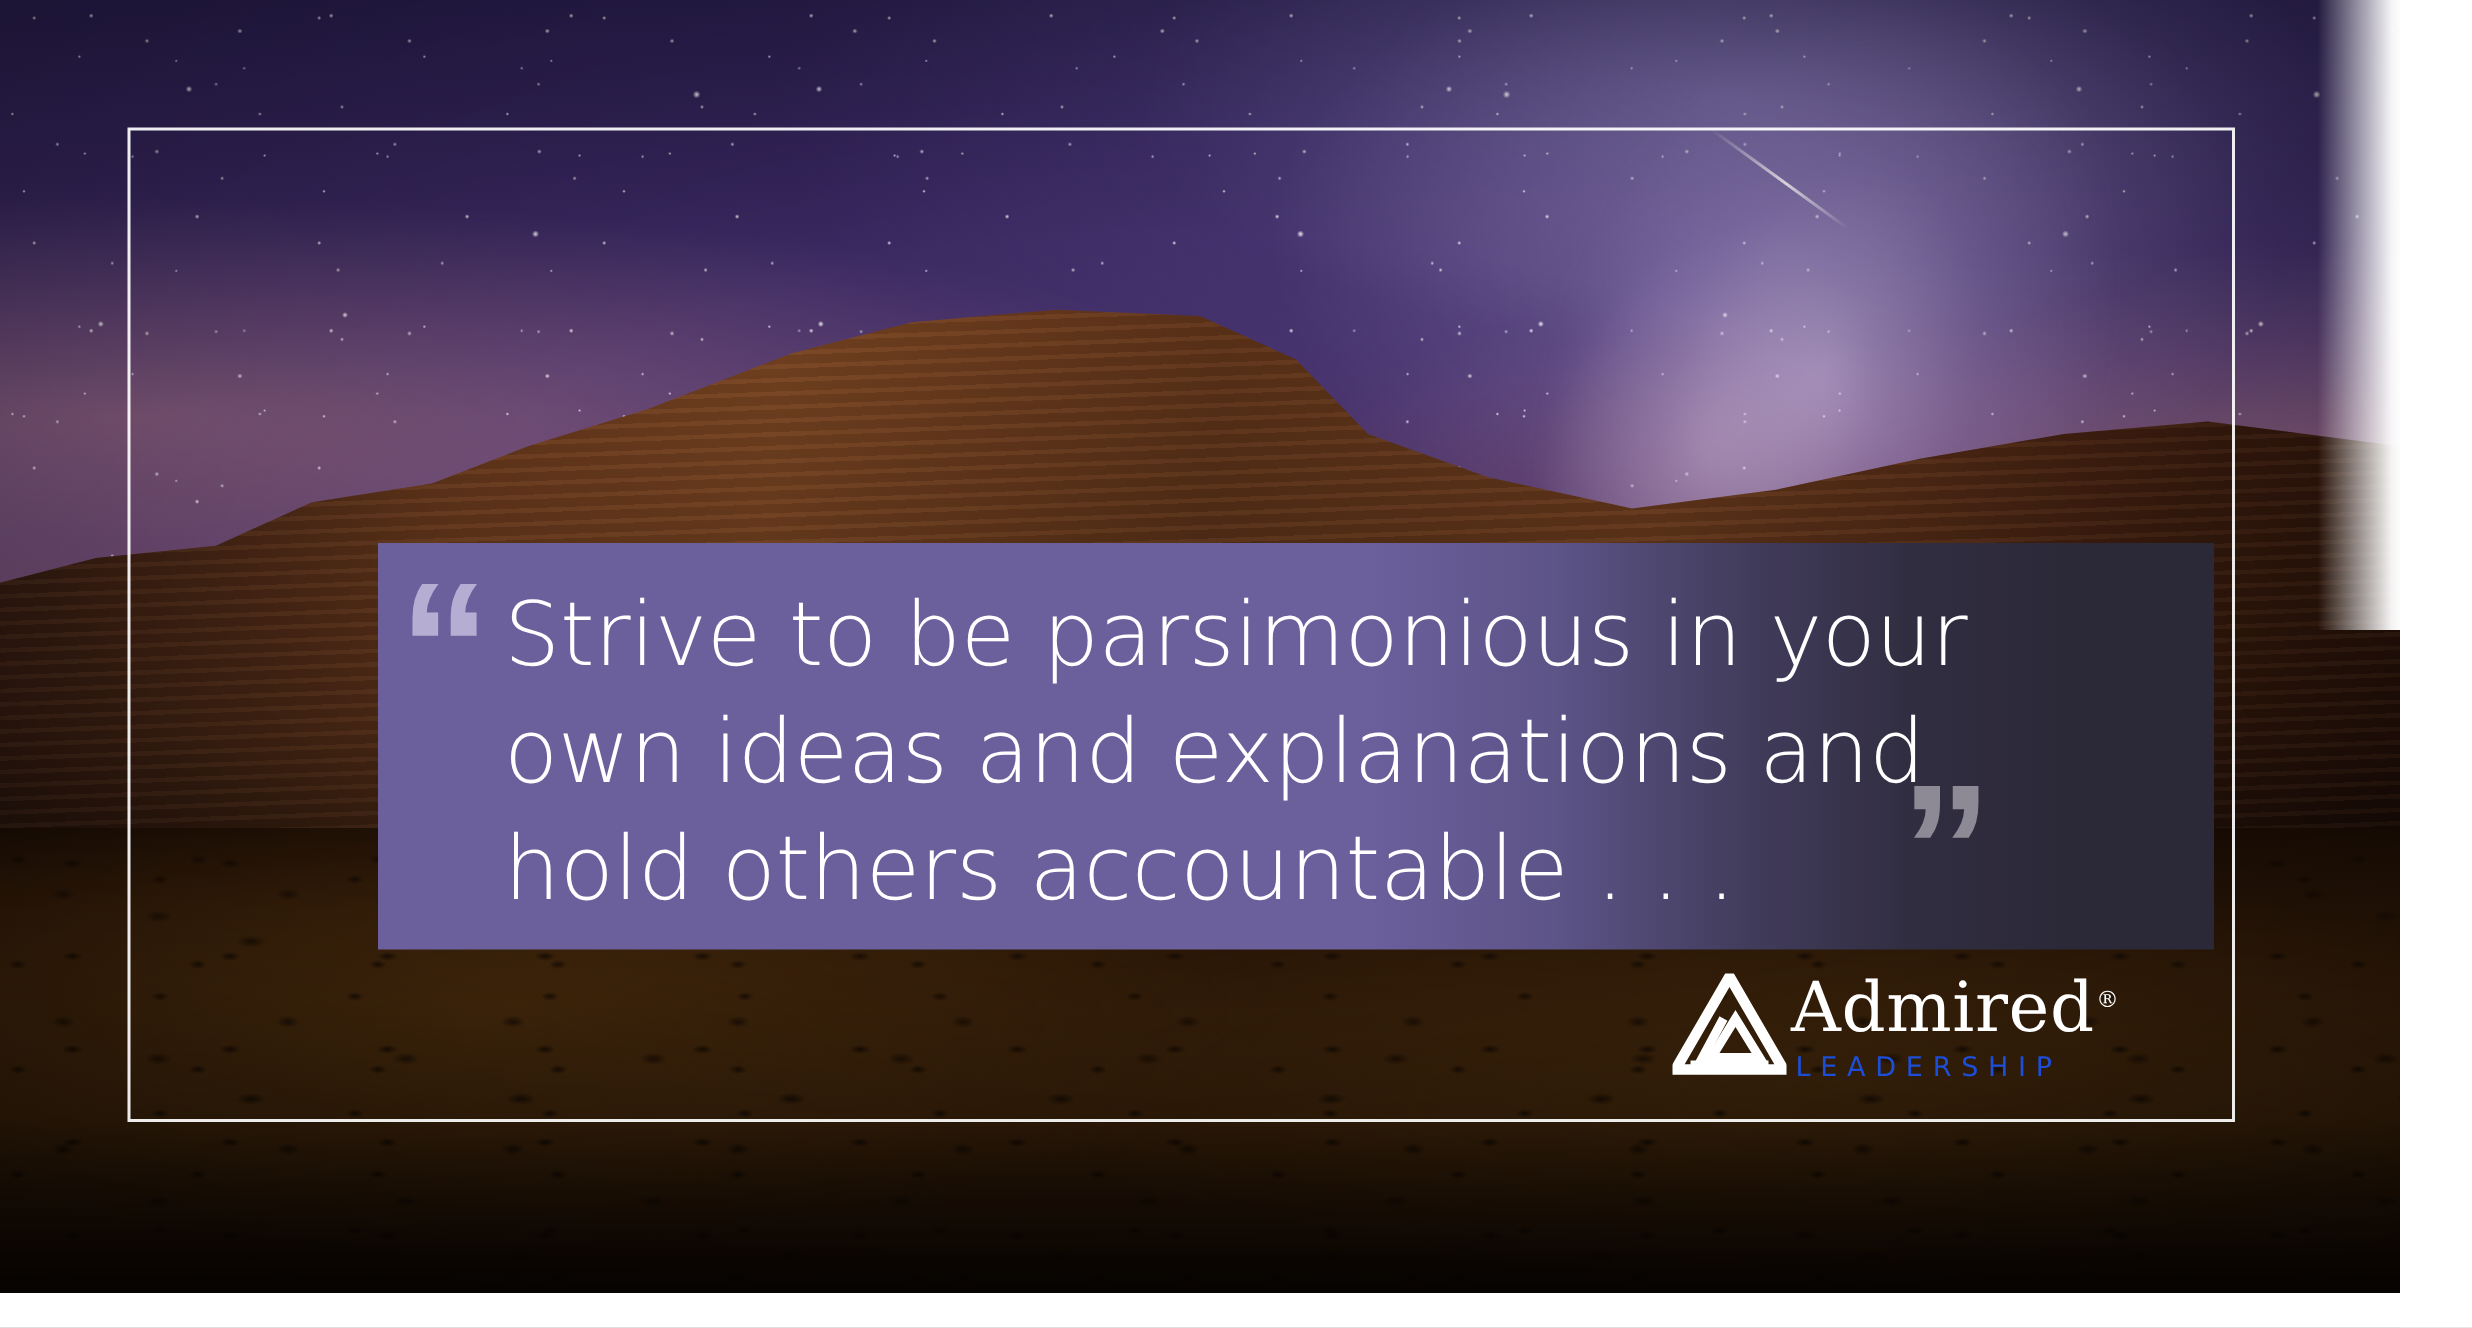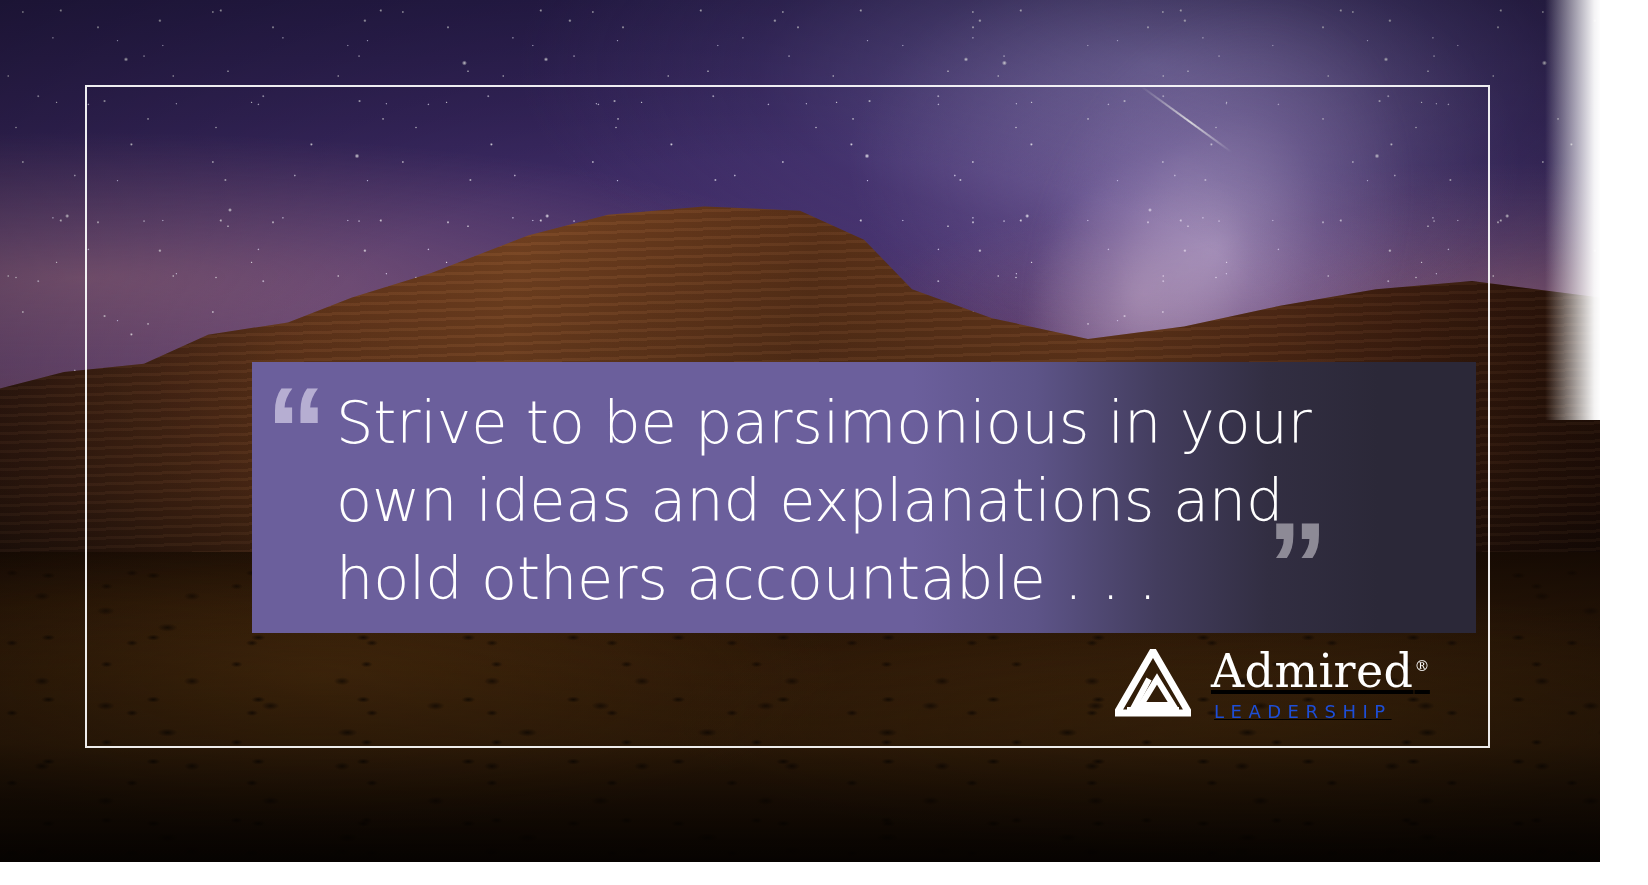--- a/index.html
+++ b/index.html
@@ -174,21 +174,21 @@
     font-size:59px;
     line-height:78px;
     color:#ffffff;
     letter-spacing:-0.2px;
     white-space:pre-line;
   }
 
   
   #logo{
     position:absolute; left:1115px; top:648px;
-    display:flex; align-items:center; gap:20px;text-decoration:underline;
+    display:flex; align-items:center; gap:3px;
   }
   #logo-mark{ width:76px; height:72px; flex:none; }
   #logo-words{ display:flex; flex-direction:column; }
   #logo-name{
     font-family:"DejaVu Serif", serif;
     font-size:46px; line-height:1.02; color:#ffffff;
     letter-spacing:.4px; position:relative; white-space:nowrap;
   }
   #logo-reg{
     font-family:"DejaVu Serif", serif;

